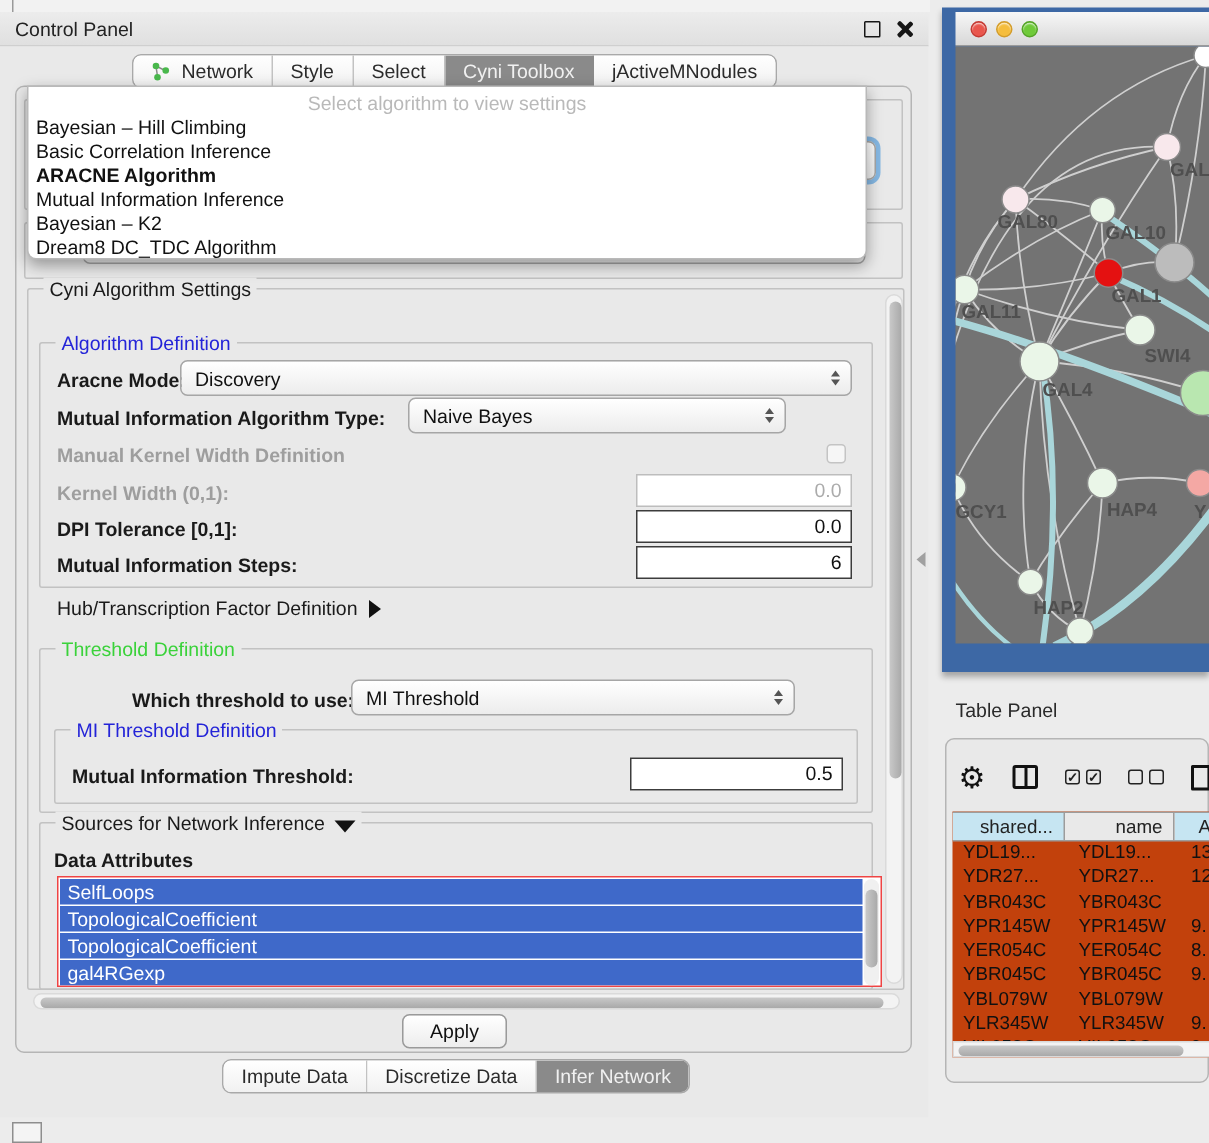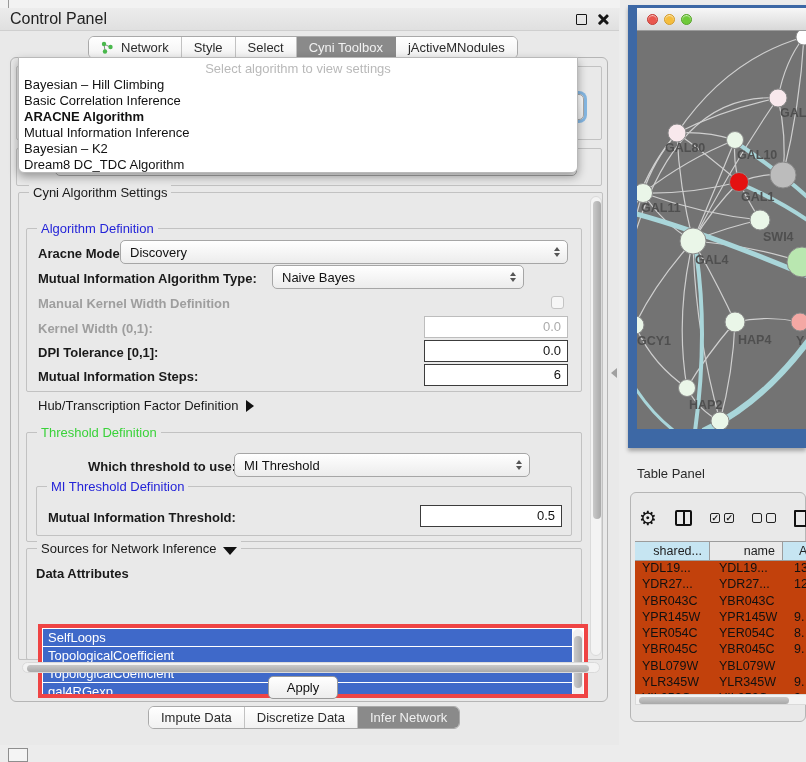--- a/index.html
+++ b/index.html
@@ -13,21 +13,21 @@
 
   
   .top-strip { left:0; top:0; width:620px; height:8px; background:#f2f2f2; }
   .corner-tick { left:8px; top:0; width:1px; height:8px; background:#9a9a9a; }
   .titlebar {
     left:0; top:8px; width:619px; height:23px;
     background: linear-gradient(#ececec,#e0e0e0);
     border-bottom:1px solid #cfcfcf;
     display:flex; align-items:center; padding:0 10px;
   }
-  .titlebar .title { font-size:16px; color:#222; }
+  .titlebar .title { font-size:13px; color:#222; }
   .float-btn { position:absolute; right:32px; top:6px; width:11px; height:11px; border:1.6px solid #161616; border-radius:1px; background:transparent; }
   .close-btn { position:absolute; right:10px; top:5px; width:13px; height:13px; }
   .close-btn::before, .close-btn::after {
     content:""; position:absolute; left:5.5px; top:0; width:2.6px; height:13px; background:#161616; border-radius:1px;
   }
   .close-btn::before { transform:rotate(45deg); }
   .close-btn::after  { transform:rotate(-45deg); }
   .panel-bg { left:0; top:31px; width:619px; height:714px; background:#e9e9e9; }
 
   
@@ -94,21 +94,21 @@
   .field {
     position:absolute; background:#fff; border:1px solid #3c3c3c; height:22px;
     text-align:right; padding:0 6px; line-height:20px; color:#111;
   }
   .field.disabled { border:1px solid #bdbdbd; color:#ababab; }
   .checkbox { position:absolute; width:13px; height:13px; border:1px solid #c4c4c4; border-radius:3px; background:#f6f6f6; }
   .tri-right { display:inline-block; width:0; height:0; border-top:6px solid transparent; border-bottom:6px solid transparent; border-left:8px solid #111; margin-left:8px; vertical-align:-2px; }
   .tri-dn-big { display:inline-block; width:0; height:0; border-left:7px solid transparent; border-right:7px solid transparent; border-top:8px solid #111; margin-left:6px; vertical-align:-2px; }
 
   
-  .listbox { position:absolute; background:#fff; border:4px solid #ef4444; overflow:hidden;margin-top:40px; }
+  .listbox { position:absolute; background:#fff; border:1px solid #ef4444; overflow:hidden; }
   .list-item { height:17px; line-height:17px; padding-left:5px; background:#3f69c9; color:#fff; margin:1px 12px 0 1px; }
 
   
   .sb-track-v { position:absolute; background:#f3f3f3; border:1px solid #dadada; border-radius:7px; }
   .sb-thumb-v { position:absolute; background:linear-gradient(90deg,#c9c9c9,#a9a9a9); border-radius:6px; }
   .sb-track-h { position:absolute; background:#f3f3f3; border:1px solid #dadada; border-radius:7px; }
   .sb-thumb-h { position:absolute; background:linear-gradient(#c9c9c9,#a9a9a9); border-radius:6px; }
 
   
   .mac-btn {

